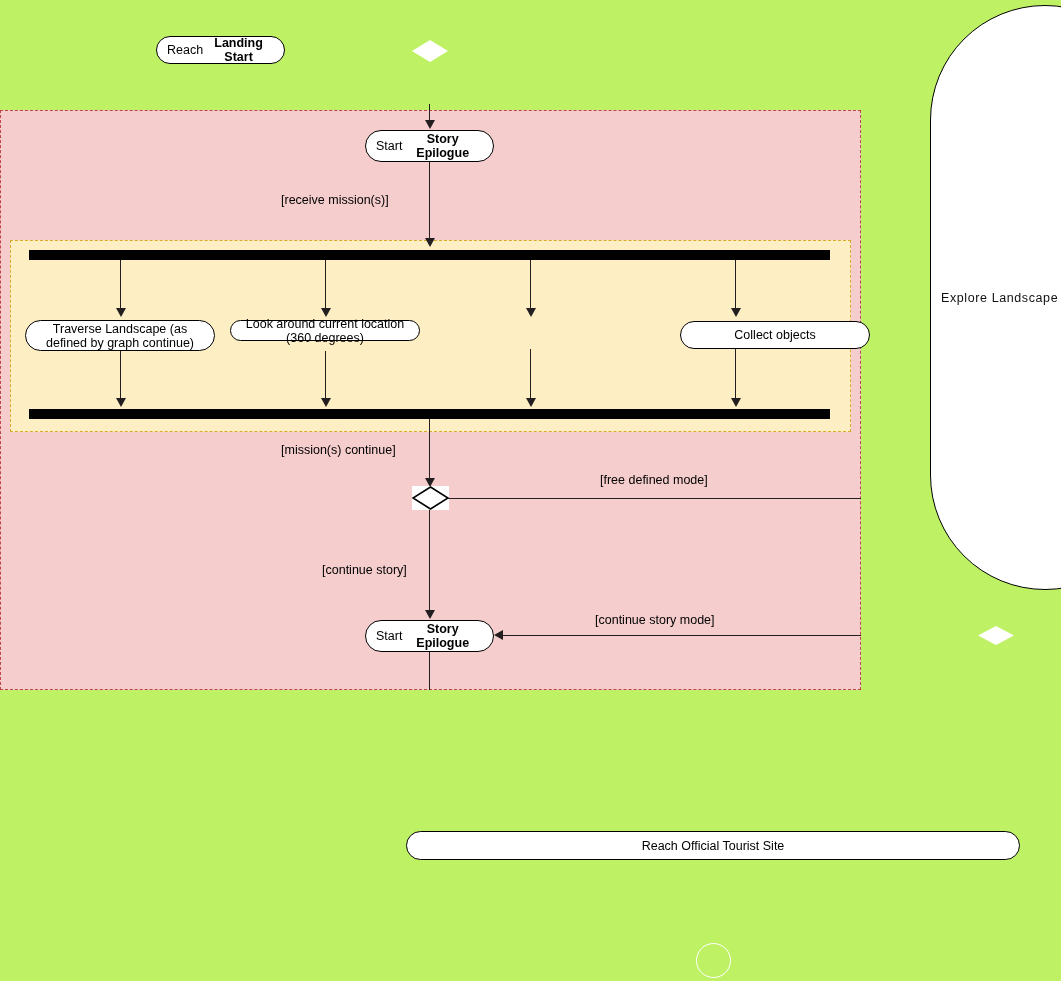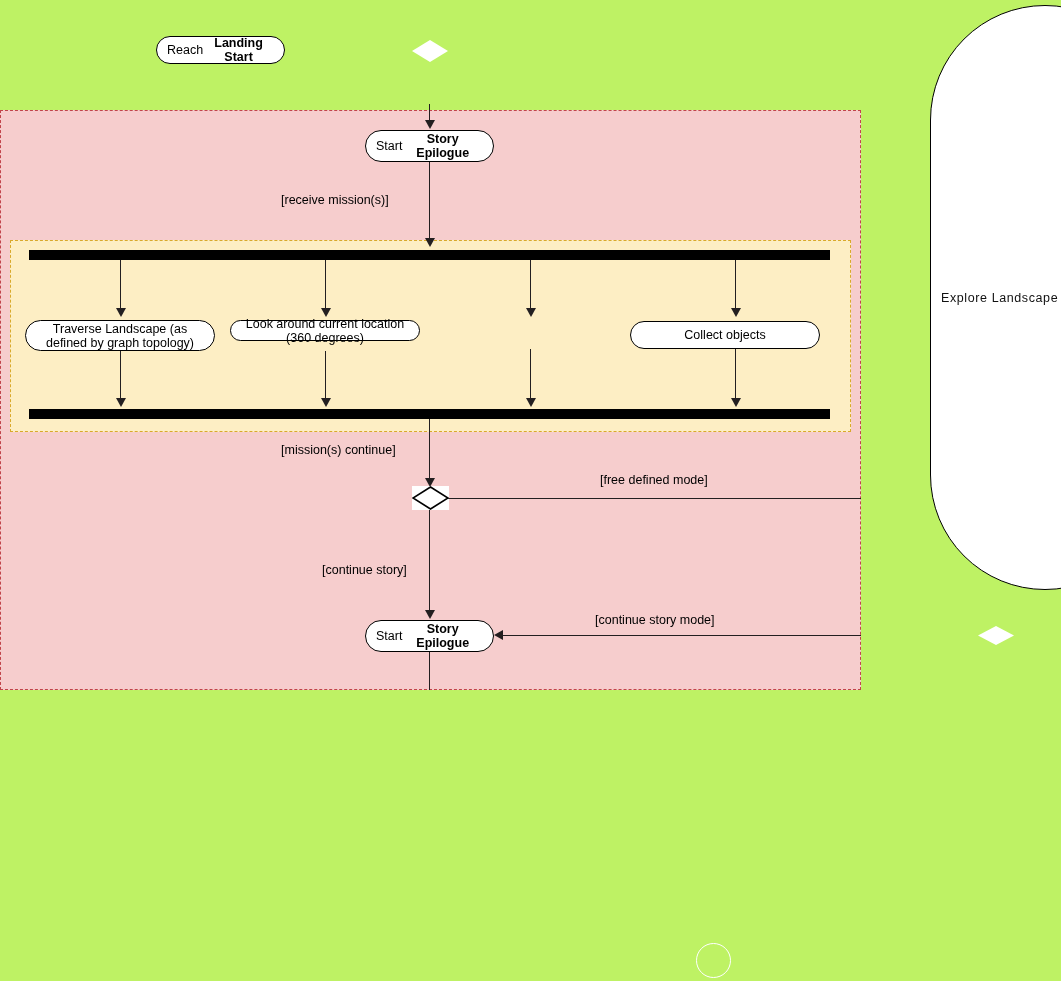--- a/index.html
+++ b/index.html
@@ -113,21 +113,21 @@
   #act-traverse {
     left: 25px; top: 320px; width: 190px; height: 31px; position: absolute;
   }
   #act-look-around {
     left: 230px; top: 320px; width: 190px; height: 21px; position: absolute;
   }
   #act-examine {
     left: 440px; top: 321px; width: 190px; height: 28px; position: absolute;
   }
   #act-collect {
-    left: 630px; top: 321px; width: 190px; height: 28px; position: absolute;
+    left: 680px; top: 321px; width: 190px; height: 28px; position: absolute;
   }
 
   
   .bar {
     position: absolute;
     background: #000000;
   }
   #fork-bar { left: 29px; top: 250px; width: 801px; height: 10px; }
   #join-bar { left: 29px; top: 409px; width: 801px; height: 10px; }
 
@@ -223,21 +223,21 @@
 
   <div class="vline" style="left:325px; top:260px; height:50px;"></div>
   <div class="arrowhead-down" style="left:321px; top:308px;"></div>
 
   <div class="vline" style="left:530px; top:260px; height:50px;"></div>
   <div class="arrowhead-down" style="left:526px; top:308px;"></div>
 
   <div class="vline" style="left:735px; top:260px; height:50px;"></div>
   <div class="arrowhead-down" style="left:731px; top:308px;"></div>
 
-  <div class="node plain" id="act-traverse">Traverse Landscape  (as defined by graph topology)</div>
+  <div class="node plain" id="act-traverse">Traverse Landscape  (as defined by graph continue)</div>
   <div class="node plain" id="act-look-around">Look around current location (360 degrees)</div>
   <div class="node plain" id="act-collect">Collect objects</div>
 
   <div class="vline" style="left:120px; top:351px; height:49px;"></div>
   <div class="arrowhead-down" style="left:116px; top:398px;"></div>
 
   <div class="vline" style="left:325px; top:351px; height:49px;"></div>
   <div class="arrowhead-down" style="left:321px; top:398px;"></div>
 
   <div class="vline" style="left:530px; top:349px; height:51px;"></div>
@@ -273,16 +273,17 @@
     <span>Start </span>
       <b>Story Epilogue</b>
   </div>
 
   <div class="vline" style="left:429px; top:652px; height:38px;"></div>
 
   <div id="explore-landscape-box">Explore Landscape</div>
 
   <div class="diamond-white" id="diamond-right"></div>
 
+  <div class="node plain" id="reach-tourist-site">Reach Official Tourist Site</div>
 
   <div id="final-node"></div>
 
 </div>
 
 </body></html>

